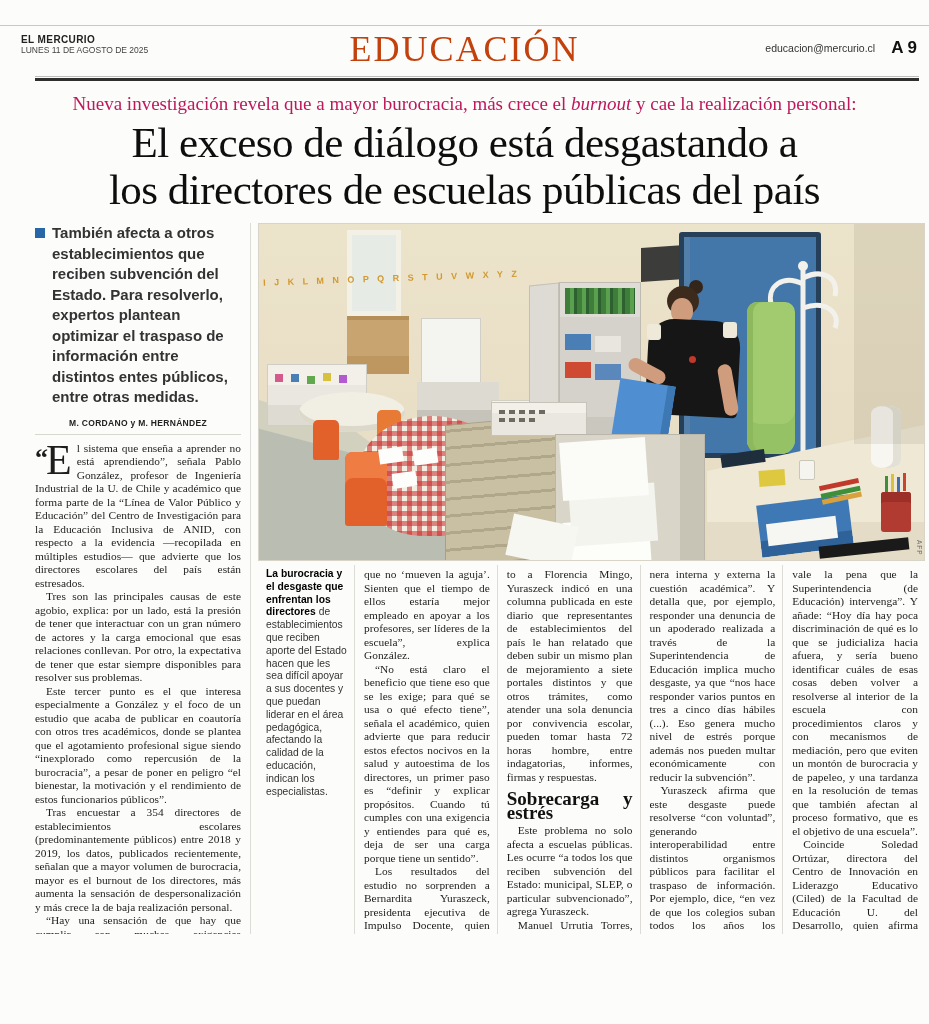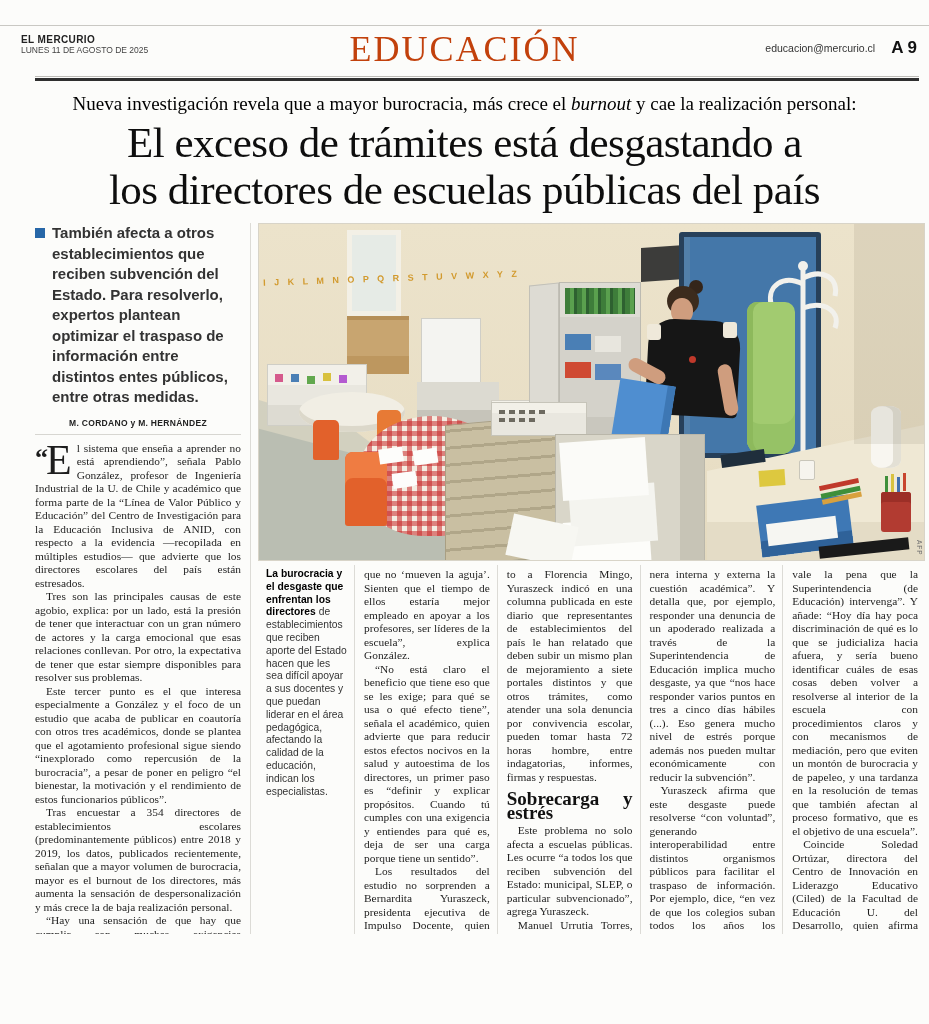--- a/index.html
+++ b/index.html
@@ -15,21 +15,21 @@
   .pdate { font-family:"Liberation Sans", sans-serif; font-size:8.5px; color:#444; }
   .section { position:absolute; left:0; right:0; top:2px; text-align:center;
              font-size:36px; letter-spacing:2px; color:#c2410c; }
   .right-block { position:absolute; right:12px; top:12px; display:flex; align-items:center; gap:16px; }
   .email { font-family:"Liberation Sans", sans-serif; font-size:10.5px; color:#333; }
   .pagenum { font-family:"Liberation Sans", sans-serif; font-weight:bold; font-size:17px; color:#111; }
   .header-rule { margin:4px 10px 0 35px; border-top:1px solid #bdbcb7; }
   .header-rule-dark { margin:1px 10px 0 35px; height:3px; background:#2f2f2f; }
 
   
-  .kicker { margin-top:12px; text-align:center; font-size:19px; color:#000000; }
+  .kicker { margin-top:12px; text-align:center; font-size:19px; color:#be185d; }
   .kicker em { font-style:italic; }
   h1 { margin-top:4px; text-align:center; font-weight:normal; font-size:43px; line-height:47px;
        letter-spacing:-.5px; color:#0e0e0e; }
 
   
   .body-grid { display:flex; margin-top:10px; padding:0 4px 0 35px; height:711px; overflow:hidden; }
   .left-col { flex:none; width:216px; padding-right:9px; border-right:1px solid #dcdbd6; overflow:hidden; }
   .right-region { flex:1; margin-left:7px; }
 
   
@@ -168,21 +168,21 @@
       <span class="email">educacion@mercurio.cl</span>
       <span class="pagenum">A 9</span>
     </div>
   </header>
   <div class="header-rule"></div>
   <div class="header-rule-dark"></div>
 
   <div class="kicker"><span>Nueva investigación revela que a mayor burocracia, más crece el </span><em>burnout</em><span> y cae la realización personal:</span></div>
 
   <h1>
-    <div>El exceso de trámites está desgastando a</div>
+    <div>El exceso de diálogo está desgastando a</div>
     <div>los directores de escuelas públicas del país</div>
   </h1>
 
   <div class="body-grid">
 
     <div class="left-col">
       <div class="lead">
         <span class="bullet"></span>
         <p>También afecta a otros establecimientos que reciben subvención del Estado. Para resolverlo, expertos plantean optimizar el traspaso de información entre distintos entes públicos, entre otras medidas.</p>
       </div>

